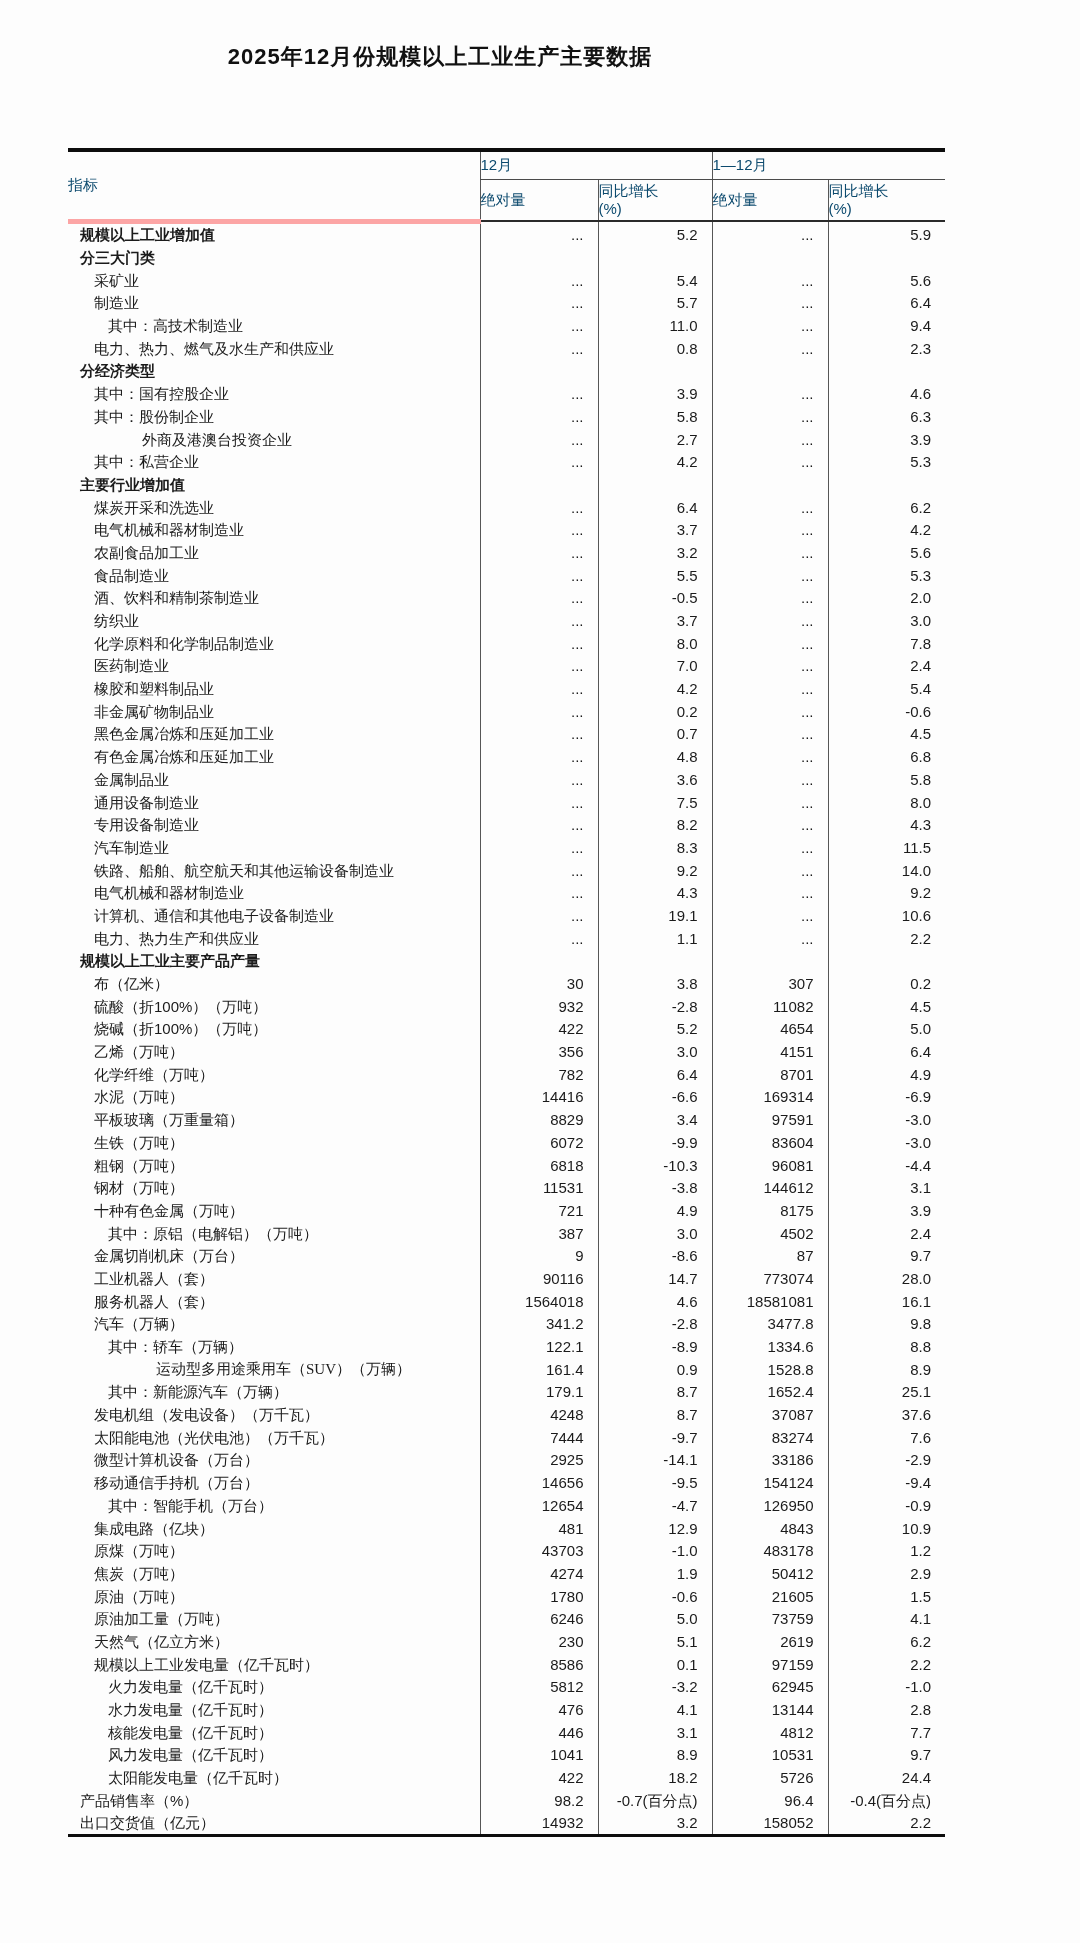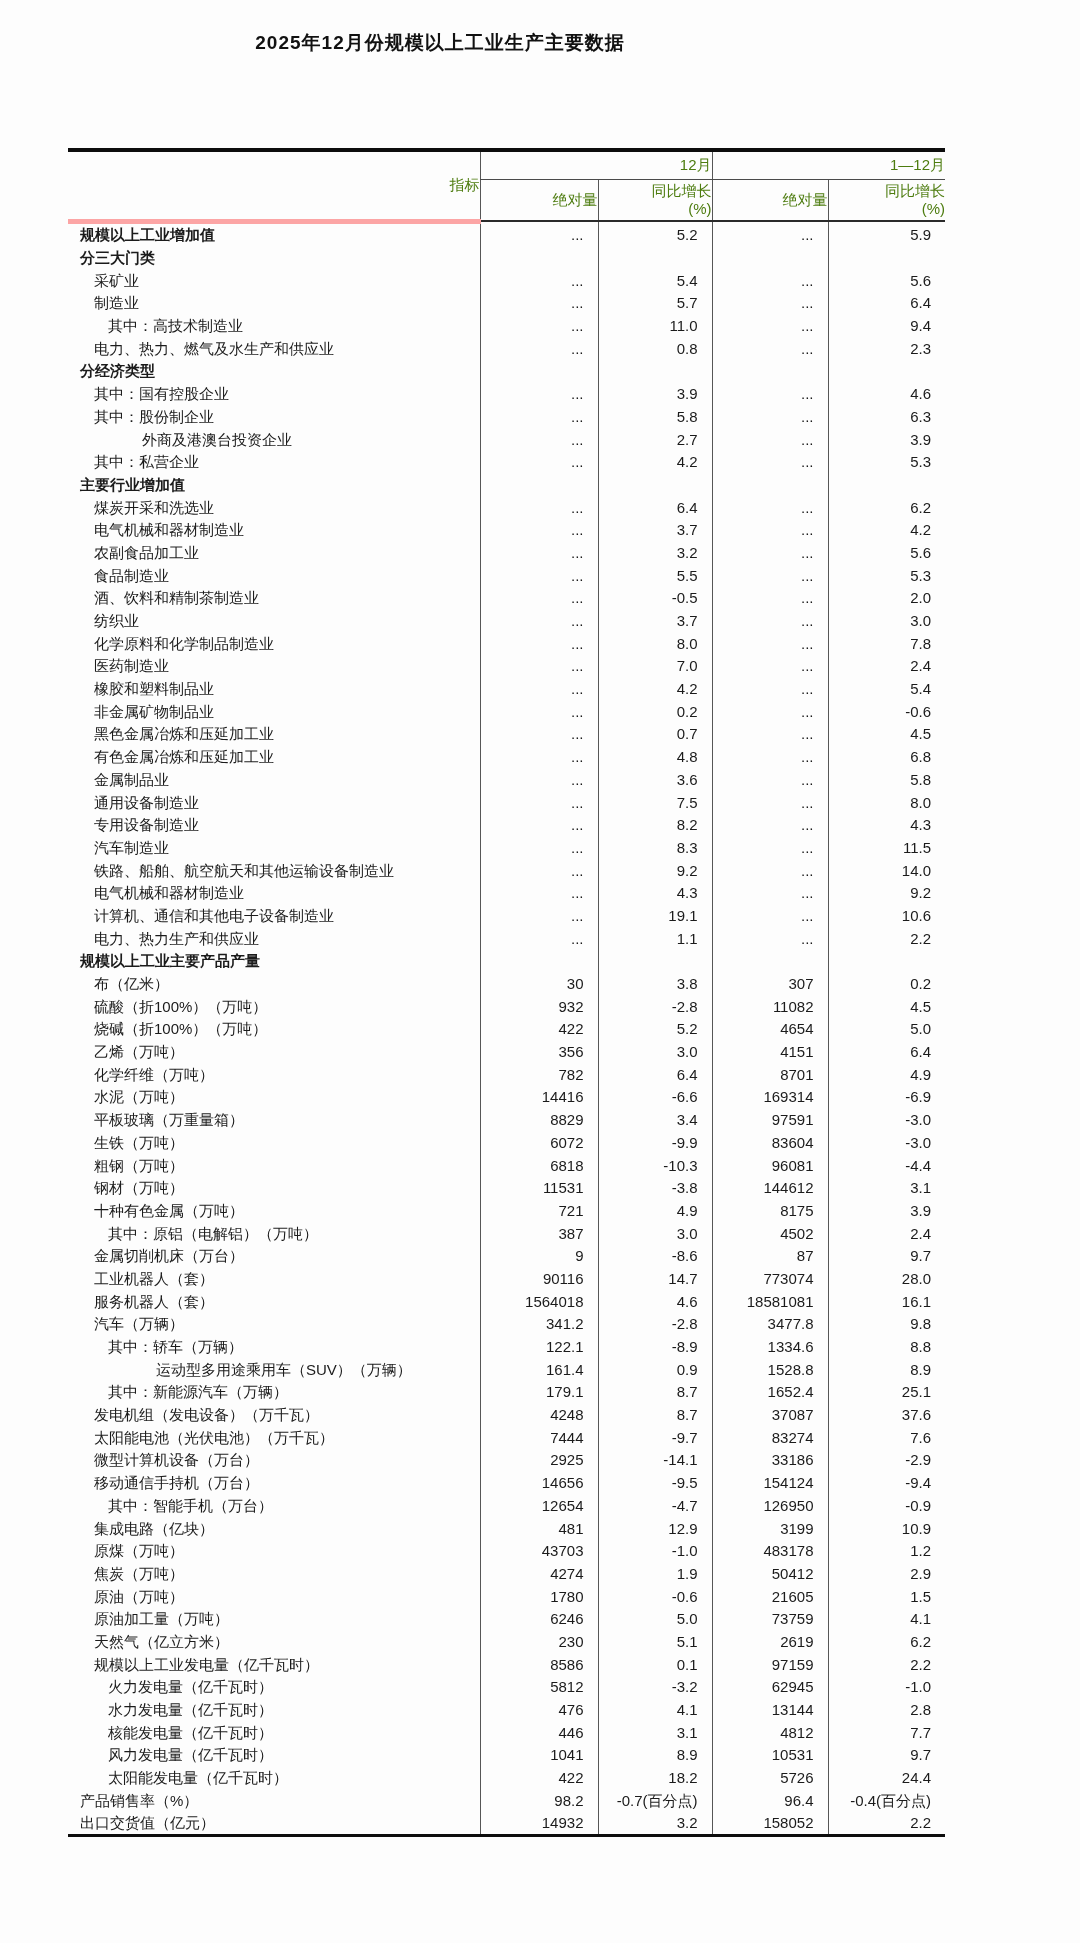--- a/index.html
+++ b/index.html
@@ -6,53 +6,53 @@
   body {
     width:1080px; height:1943px;
     background:#fdfdfd;
     font-family:"Liberation Sans","DejaVu Sans",sans-serif;
     color:#1b1b1b;
     -webkit-font-smoothing:antialiased;
   }
   .page { position:relative; width:1080px; height:1943px; overflow:hidden; }
 
   .doc-title {
-    position:absolute; top:30px; left:0; width:880px;
+    position:absolute; top:42px; left:0; width:880px;
     text-align:center;
-    font-size:19px; font-weight:bold; letter-spacing:1px;
+    font-size:22px; font-weight:bold; letter-spacing:1px;
     color:#111;
   }
 
   table.main {
     position:absolute; left:68px; top:148px;
     width:877px;
     border-collapse:collapse; table-layout:fixed;
     border-top:4px solid #0d0d0d;
     border-bottom:3px solid #0d0d0d;
     font-size:15px;
   }
   th, td { padding:0; font-weight:normal; }
 
-  thead th { text-align:right; vertical-align:middle; color:#4d7c0f;padding-left:47px; }
+  thead th { text-align:left; vertical-align:middle; color:#0c4a6e; }
   thead tr.grp th { height:27px; }
   thead tr.sub th { height:40px; line-height:18px; }
   th.indicator { border-bottom:5px solid #fca5a5;font-family:Liberation Mono, monospace; }
   thead tr.grp th.span2 { border-bottom:1px solid #4a4a4a; }
   thead tr.sub th { border-bottom:2px solid #2a2a2a; }
 
   .vline { border-left:1px solid #565656; }
 
   tbody td { height:22.7px; vertical-align:middle; line-height:1; }
   td.lbl { text-align:left; white-space:nowrap; overflow:hidden; }
   td.num { text-align:right; padding-right:14px; white-space:nowrap; }
   .ind0 { padding-left:12px; }
   .ind1 { padding-left:26px;margin-top:36px; }
   .ind2 { padding-left:40px; }
   .ind3 { padding-left:74px; }
-  .ind4 { padding-left:88px; }
+  .ind4 { padding-left:88px;font-family:Liberation Serif, serif; }
   .bold { font-weight:bold; }
 </style>
 </head>
 <body>
 
 <div class="page">
 
   <div class="doc-title">2025年12月份规模以上工业生产主要数据</div>
 
   <table class="main">
@@ -483,21 +483,21 @@
           <td class="lbl ind2">其中：智能手机（万台）</td>
           <td class="num vline">12654</td>
           <td class="num vline">-4.7</td>
           <td class="num vline">126950</td>
           <td class="num vline">-0.9</td>
         </tr>
         <tr>
           <td class="lbl ind1">集成电路（亿块）</td>
           <td class="num vline">481</td>
           <td class="num vline">12.9</td>
-          <td class="num vline">3199</td>
+          <td class="num vline">4843</td>
           <td class="num vline">10.9</td>
         </tr>
         <tr>
           <td class="lbl ind1">原煤（万吨）</td>
           <td class="num vline">43703</td>
           <td class="num vline">-1.0</td>
           <td class="num vline">483178</td>
           <td class="num vline">1.2</td>
         </tr>
         <tr>

